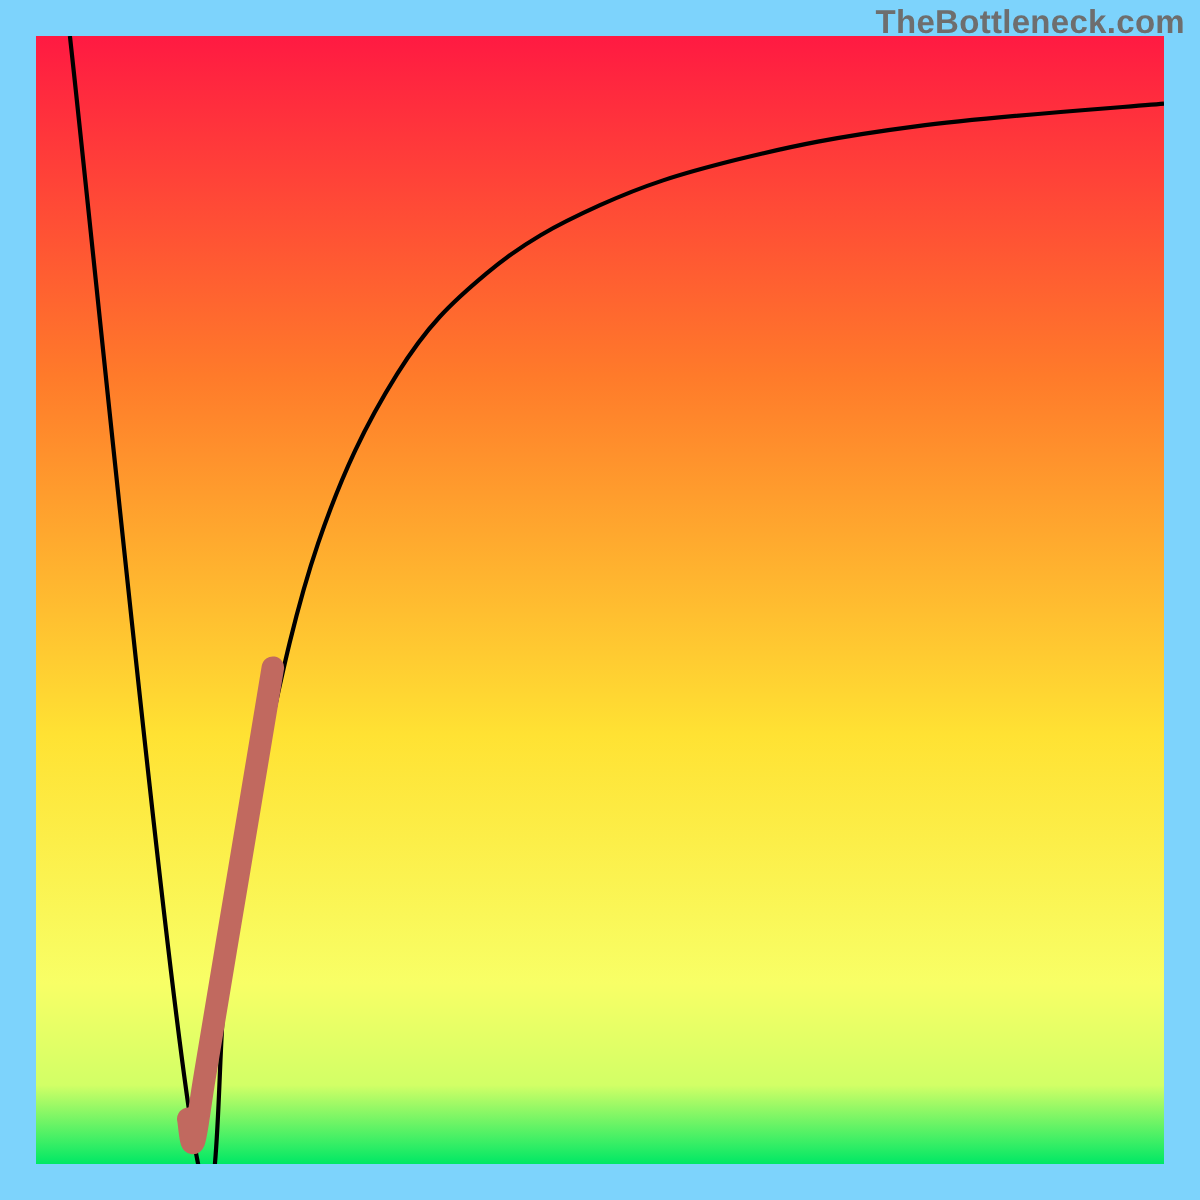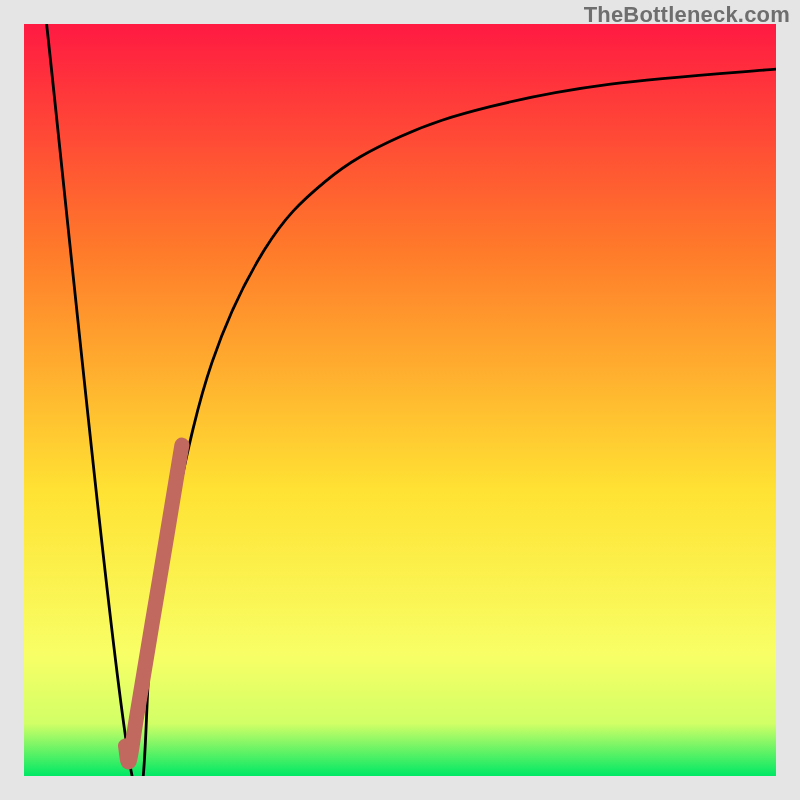--- a/index.html
+++ b/index.html
@@ -1,21 +1,21 @@
 <!DOCTYPE html>
 <html><head>
 <meta charset="utf-8">
 <style>
   * { margin: 0; padding: 0; box-sizing: border-box; }
   html, body { width: 800px; height: 800px; overflow: hidden; background: #000; }
   .stage {
     position: relative;
     width: 800px;
     height: 800px;
-    background: #e5e5e5;
+    background: #7dd3fc;
   }
   .plot-area {
     position: absolute;
     left: 24px;
     top: 24px;
     width: 752px;
     height: 752px;
   }
   .gradient-bg {
     position: absolute;

